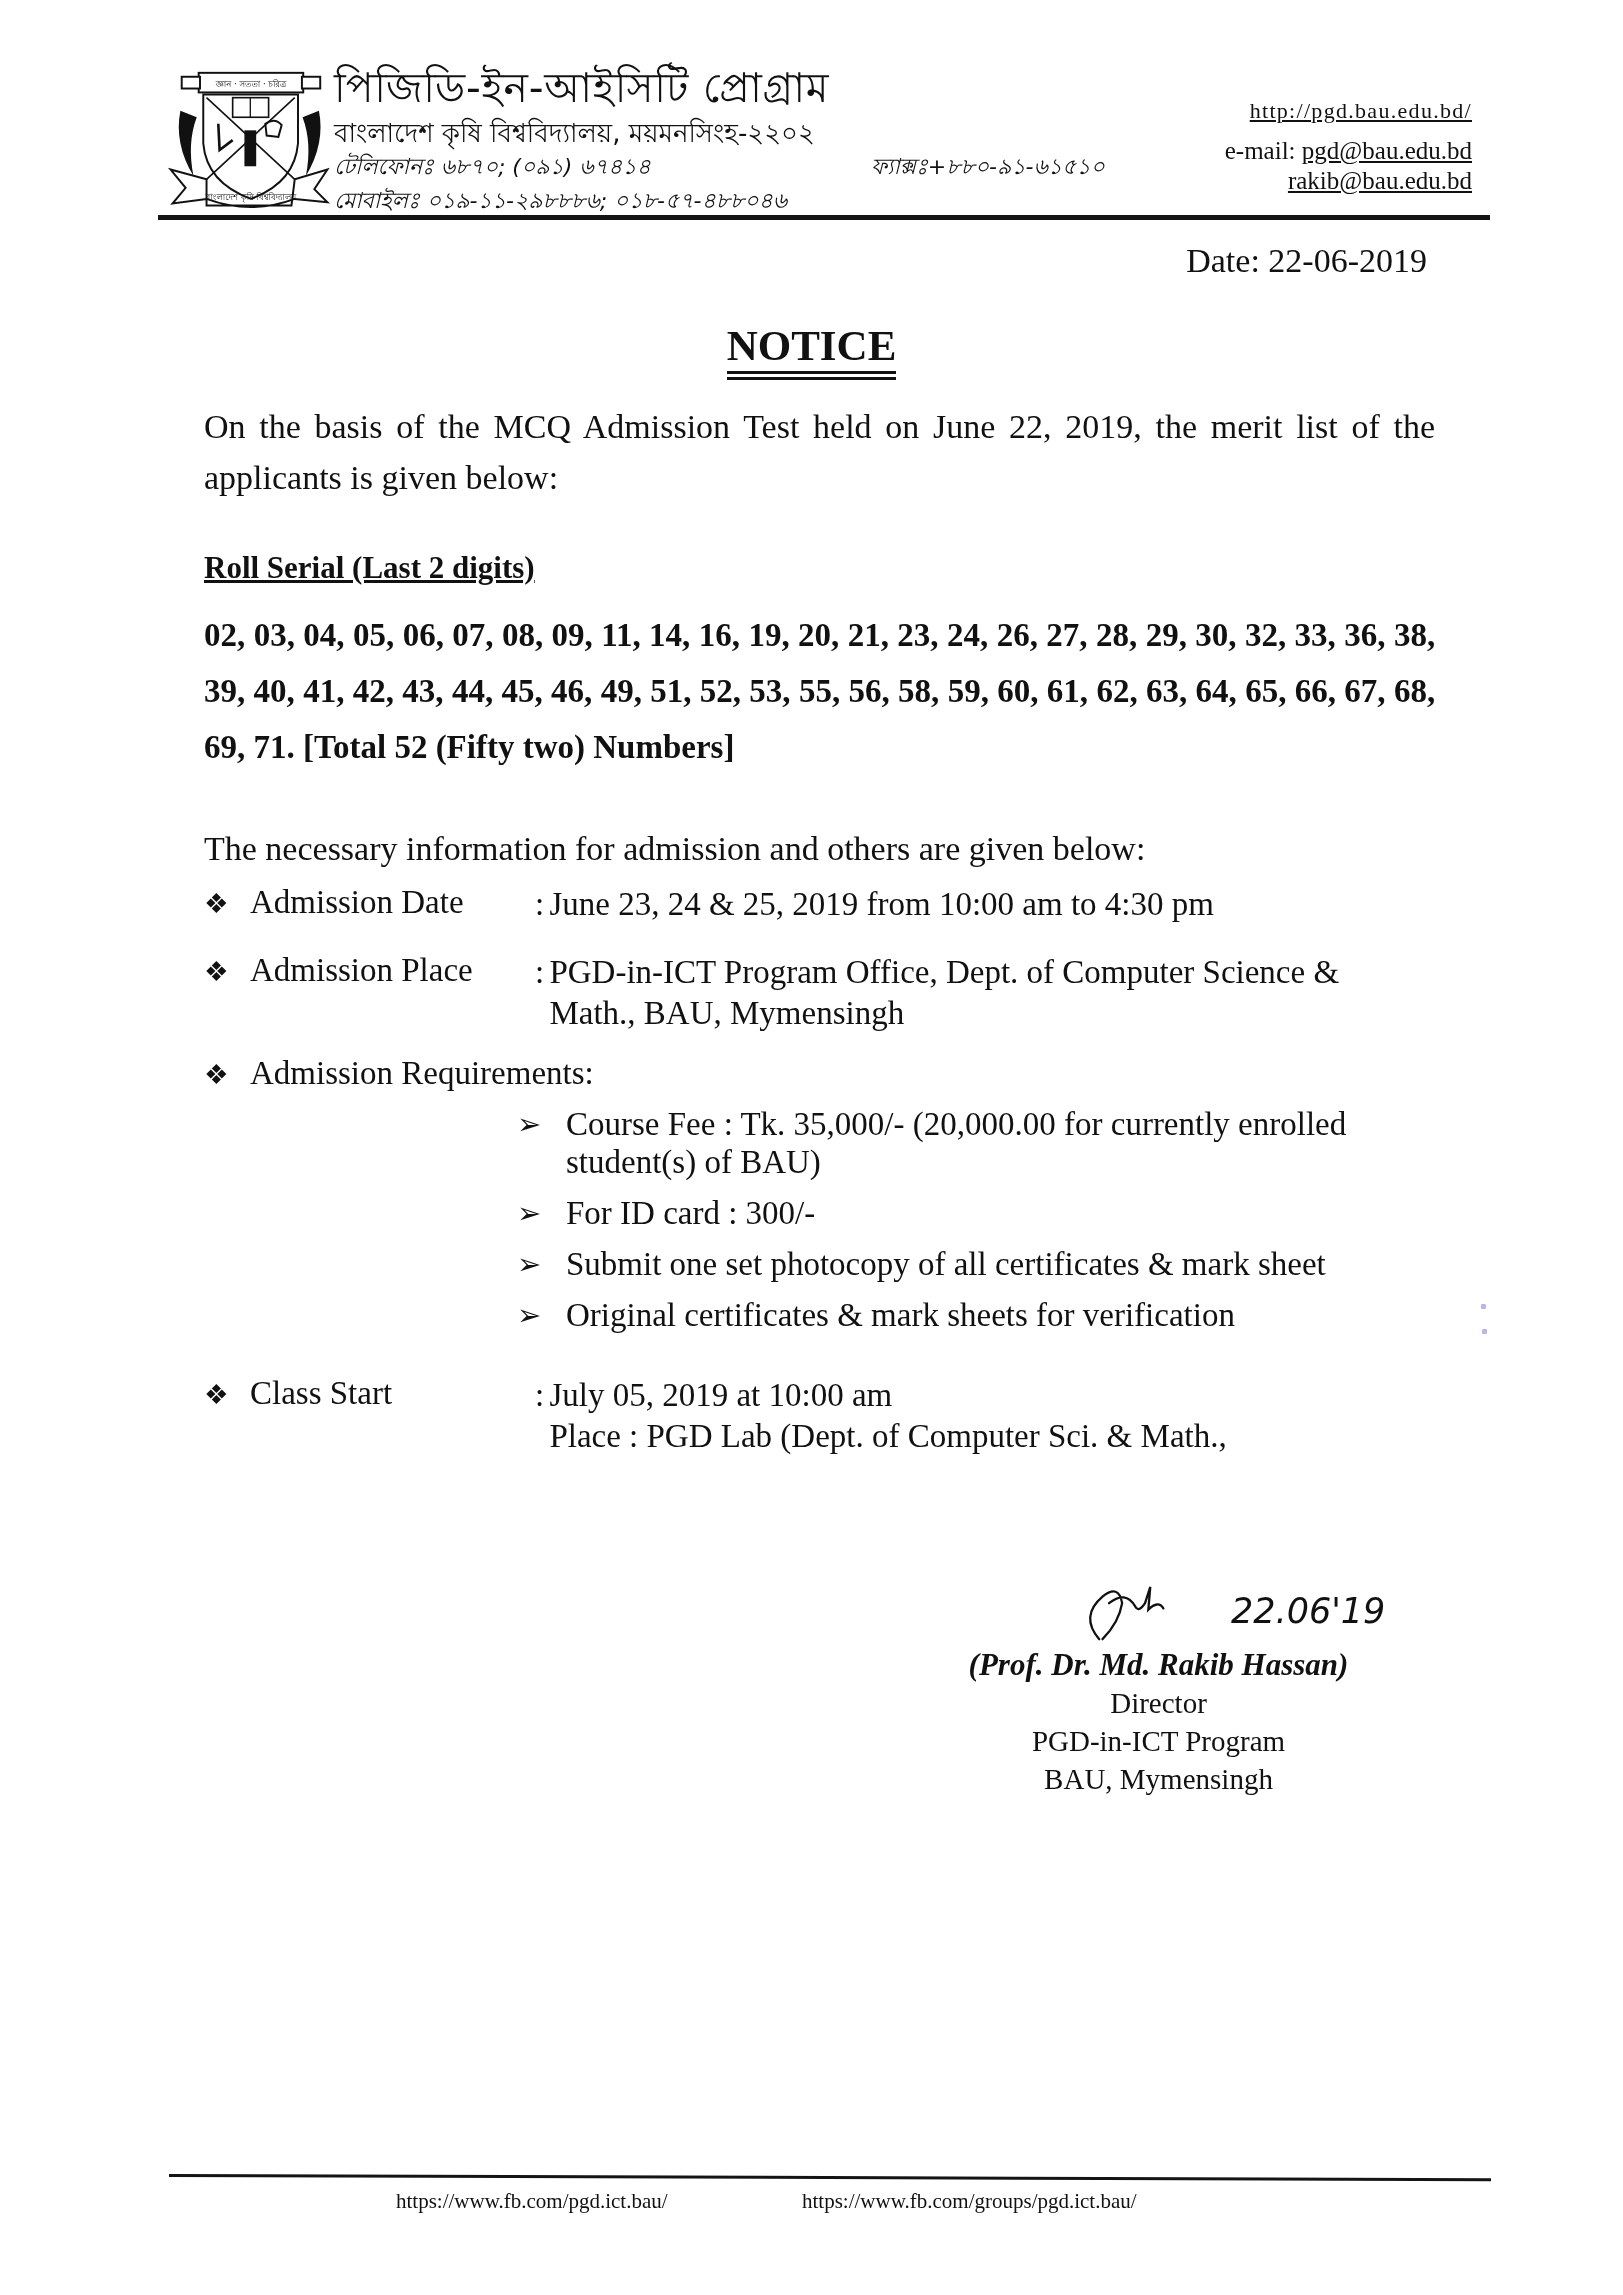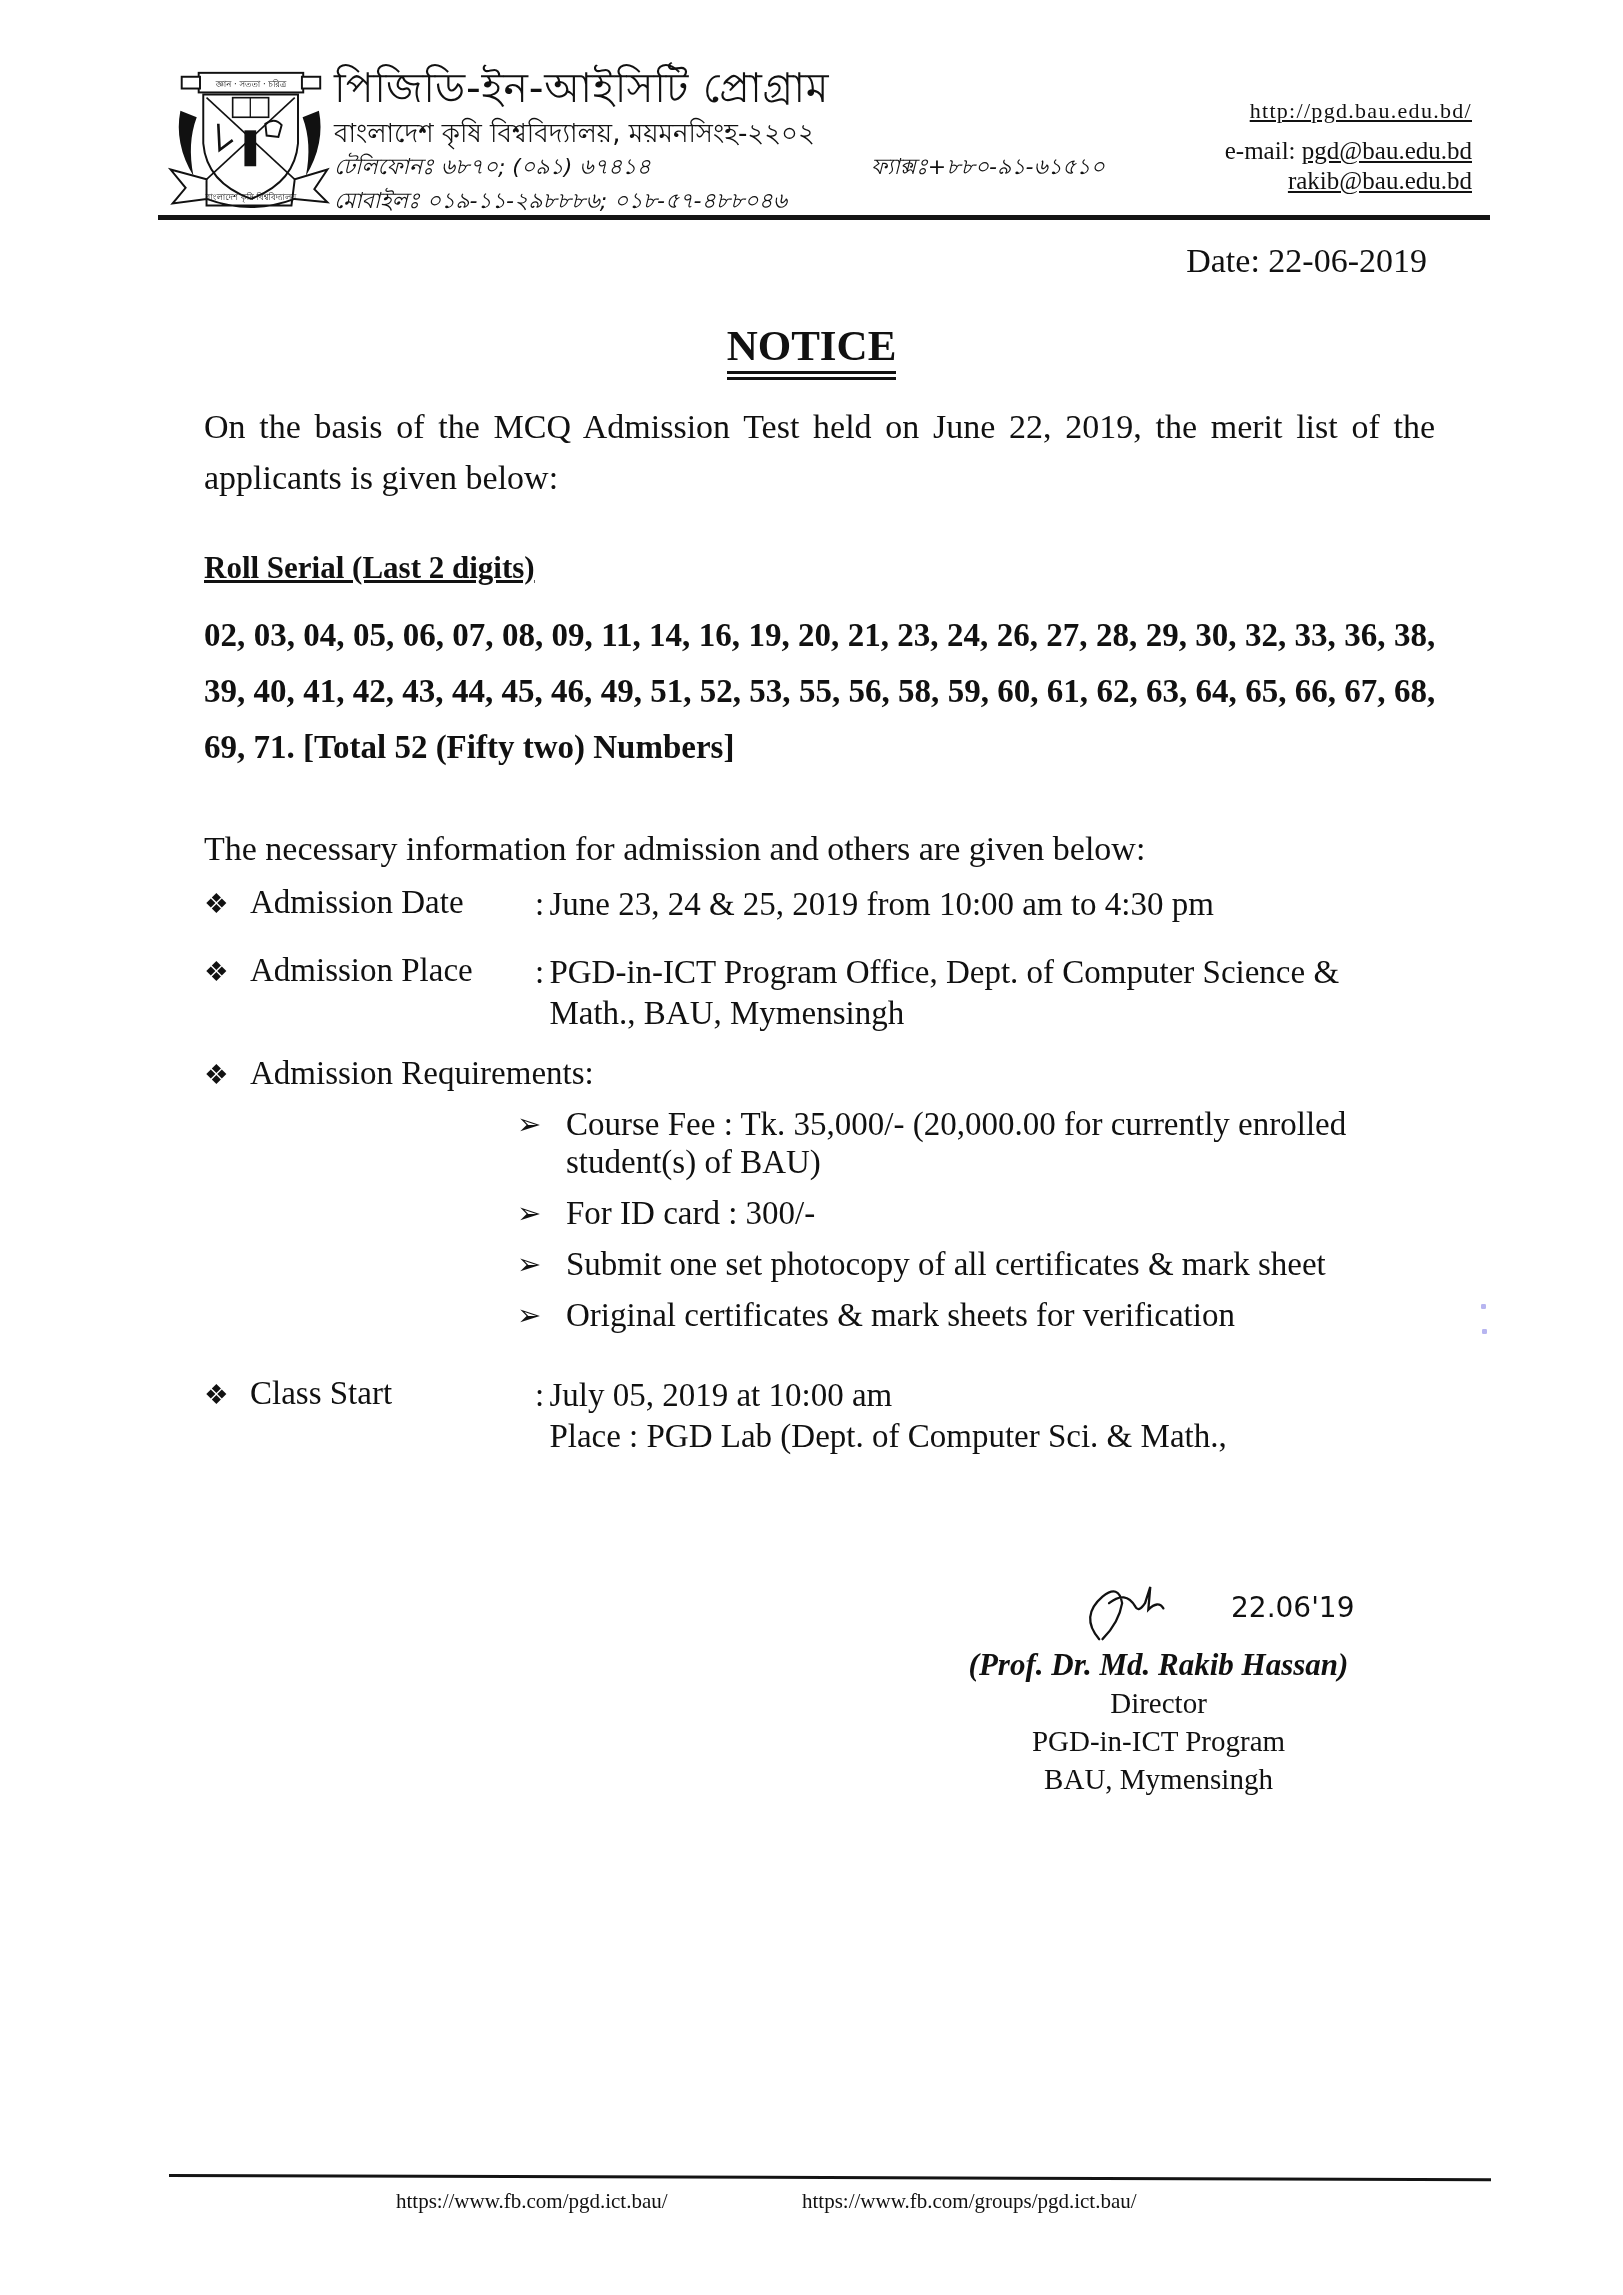--- a/index.html
+++ b/index.html
@@ -46,21 +46,21 @@
 
   #row-date { top: 884px; }
   #row-place { top: 952px; }
   #row-req { top: 1055px; }
   #req-list { left: 517px; top: 1105px; width: 916px; font-size: 33px; line-height: 38px; }
   .req-item { position: relative; padding-left: 49px; margin-bottom: 13px; }
   .req-item .arrow { position: absolute; left: 0; top: 0; font-size: 29px; }
   #row-class { top: 1375px; }
 
   #signature { left: 1073px; top: 1577px; width: 275px; height: 72px; }
-  #sign-date { left: 1231px; top: 1591px; font-size: 28px; font-family: "DejaVu Sans", sans-serif; }
+  #sign-date { left: 1231px; top: 1591px; font-size: 35px; font-style: italic; font-family: "DejaVu Sans", sans-serif; }
   #sig-block { left: 910px; top: 1646px; width: 497px; text-align: center; font-size: 29px; line-height: 38px; }
   #sig-name { font-weight: bold; font-size: 31px; font-style: italic; }
 
   #footer-rule { left: 169px; top: 2174px; width: 1322px; height: 3.3px; background: #141414; transform: rotate(0.18deg); transform-origin: left; }
   .footer-link { top: 2189px; font-size: 21px; color: #111; }
   #fb-page { left: 396px; }
   #fb-group { left: 802px; }
 
   .speck { width: 5.2px; height: 5.2px; background: #b7b5f0; border-radius: 1.3px; }
 </style>

